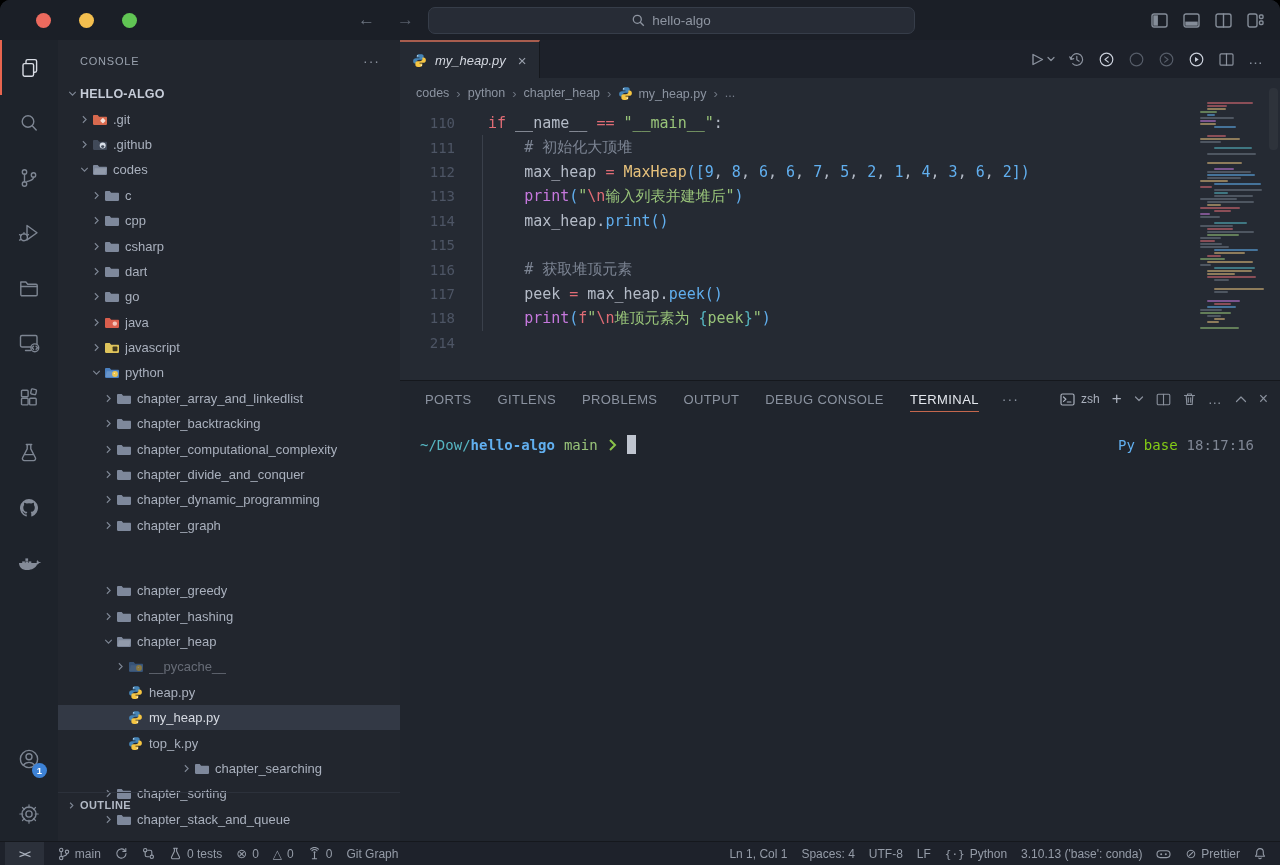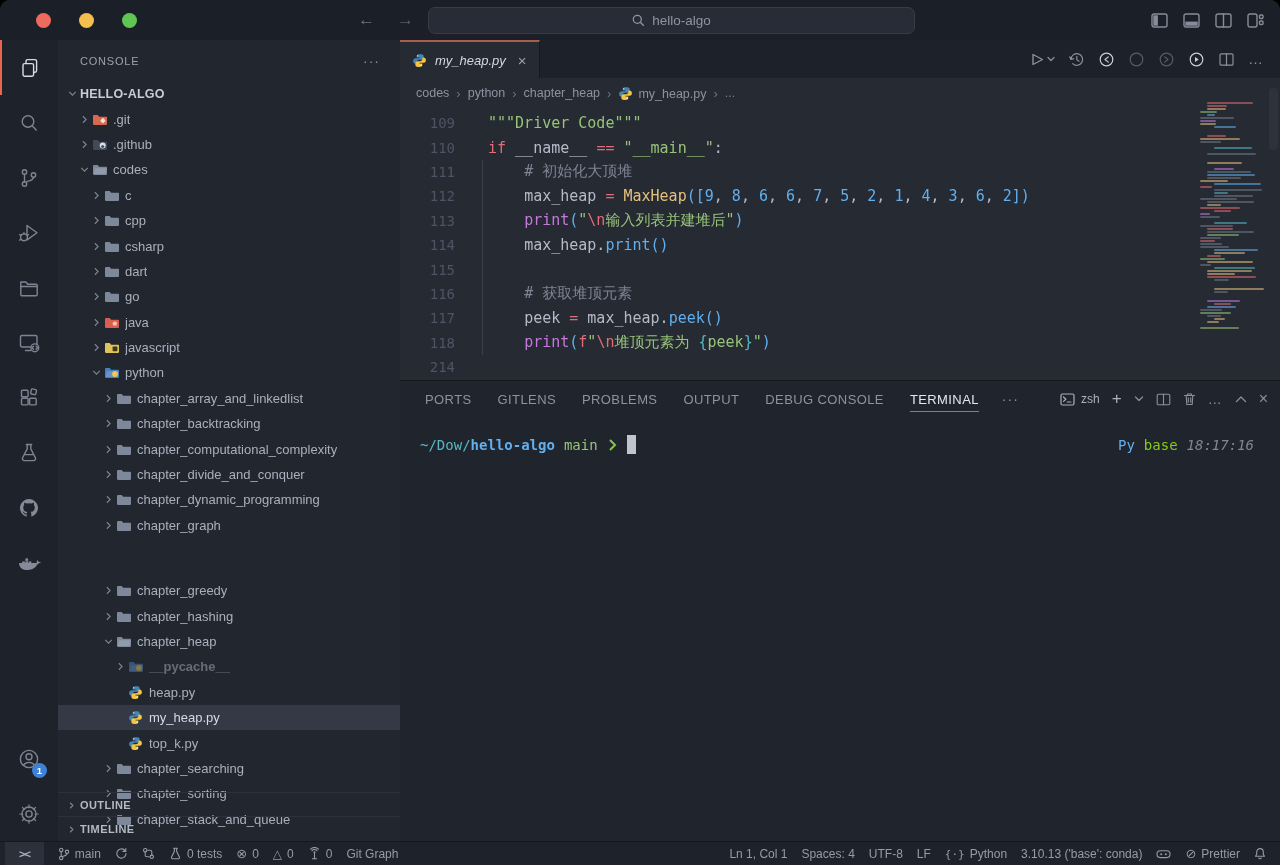--- a/index.html
+++ b/index.html
@@ -83,21 +83,21 @@
   .terminal{position:relative;padding:18px 26px 0 20px;font-family:"DejaVu Sans Mono",monospace;font-size:14px;}
   .prompt-line{display:flex;align-items:center;}
   .t-path{color:#56b6c2;}
   .t-repo{color:#61afef;font-weight:bold;}
   .t-branch{color:#98c379;margin-left:9px;}
   .t-sym{margin-left:9px;display:flex;align-items:center;}
   .t-cursor{display:inline-block;width:9px;height:19px;background:#bfc5cf;margin-left:9px;}
   .t-right{margin-left:auto;display:flex;gap:9px;}
   .t-py{color:#61afef;}
   .t-env{color:#84cc16;}
-  .t-time{color:#7f8694;font-style:italic;}
+  .t-time{color:#7f8694;}
   
   .statusbar{position:absolute;bottom:0;left:0;right:0;height:24px;background:#1e222b;border-top:1px solid #15181d;
     display:flex;align-items:center;color:#959ca8;font-size:12px;}
   #sb-left{display:flex;align-items:center;gap:14px;height:100%;}
   #sb-right{margin-left:auto;display:flex;align-items:center;gap:14px;padding-right:14px;height:100%;}
   .sb-item{display:flex;align-items:center;gap:5px;height:100%;}
   .remote-box{height:100%;padding:0 14px;margin-left:5px;background:#2b303a;display:flex;align-items:center;
     font-weight:bold;letter-spacing:-1px;font-size:11px;color:#aab1bd;}
   .uicon{font-size:13px;line-height:1;}
 </style>
@@ -545,21 +545,21 @@
             </svg>
           </span>
           <span class="ticn">
             <svg width="16" height="13" viewBox="0 0 16 13">
               <path d="M1 2.9c0-.5.4-.9.9-.9h3.8l1.4 1.8h6.9c.6 0 1 .4 1 .9v6.4c0 .5-.4.9-1 .9H2c-.6 0-1-.4-1-.9z" fill="#7e889b"></path>
               <path d="M2.8 5.3h11.9l-1.3 5.7H1.6z" fill="#ffffff" opacity=".16"></path>
             </svg>
           </span>
           <span class="tlabel">chapter_heap</span>
         </div>
-        <div class="trow dim" style="padding-left: 54px; font-weight: bold;">
+        <div class="trow dim" style="padding-left: 54px;">
           <span class="tchev">
             <svg width="13" height="13" viewBox="0 0 16 16">
               <path d="M6 4l4 4-4 4" stroke="#7e8694" fill="none" stroke-width="1.4"></path>
             </svg>
           </span>
           <span class="ticn">
             <svg width="16" height="13" viewBox="0 0 16 13">
               <path d="M1 2.9c0-.5.4-.9.9-.9h3.8l1.4 1.8h6.9c.6 0 1 .4 1 .9v6.4c0 .5-.4.9-1 .9H2c-.6 0-1-.4-1-.9z" fill="#4b80c0"></path>
               <path d="M2.8 5.3h11.9l-1.3 5.7H1.6z" fill="#ffffff" opacity=".16"></path>
               <circle cx="11" cy="8" r="2.9" fill="#eec64e"></circle>
@@ -597,21 +597,21 @@
           <span class="ticn">
             <svg width="15" height="15" viewBox="0 0 16 16">
               <path d="M7.9 1.2c-1.7 0-2.9.7-2.9 2v1.6h3v.7H4.1c-1.6 0-2.9 1-2.9 2.9 0 1.8 1 2.9 2.5 2.9h1.2V9.5c0-1.4 1.2-2.4 2.6-2.4h2.9c1.1 0 2-.9 2-2V3.2c0-1.3-1.3-2-2.8-2z" fill="#4584b6"></path>
               <path d="M8.1 14.8c1.7 0 2.9-.7 2.9-2v-1.6H8v-.7h3.9c1.6 0 2.9-1 2.9-2.9 0-1.8-1-2.9-2.5-2.9h-1.2v1.8c0 1.4-1.2 2.4-2.6 2.4H5.6c-1.1 0-2 .9-2 2v1.9c0 1.3 1.3 2 2.8 2z" fill="#f5c542"></path>
               <circle cx="6.1" cy="3" r=".7" fill="#fff"></circle>
               <circle cx="9.9" cy="13" r=".7" fill="#fff"></circle>
             </svg>
           </span>
           <span class="tlabel">top_k.py</span>
         </div>
-        <div class="trow" style="padding-left: 42px;">
+        <div class="trow" style="padding-left: 42px; justify-content: center;">
           <span class="tchev">
             <svg width="13" height="13" viewBox="0 0 16 16">
               <path d="M6 4l4 4-4 4" stroke="#7e8694" fill="none" stroke-width="1.4"></path>
             </svg>
           </span>
           <span class="ticn">
             <svg width="16" height="13" viewBox="0 0 16 13">
               <path d="M1 2.9c0-.5.4-.9.9-.9h3.8l1.4 1.8h6.9c.6 0 1 .4 1 .9v6.4c0 .5-.4.9-1 .9H2c-.6 0-1-.4-1-.9z" fill="#7e889b"></path>
             </svg>
           </span>
@@ -644,28 +644,20 @@
           <span class="tlabel">chapter_stack_and_queue</span>
         </div>
       </div>
     <div class="sb-section outline">
       <span class="tchev">
           <svg width="11" height="11" viewBox="0 0 16 16">
             <path d="M6 4l4 4-4 4" stroke="#7e8694" fill="none" stroke-width="1.6"></path>
           </svg>
         </span>
       <span>OUTLINE</span>
-    </div>
-    <div class="sb-section timeline">
-      <span class="tchev">
-          <svg width="11" height="11" viewBox="0 0 16 16">
-            <path d="M6 4l4 4-4 4" stroke="#7e8694" fill="none" stroke-width="1.6"></path>
-          </svg>
-        </span>
-      <span>TIMELINE</span>
     </div>
   </div>
 
   <div class="editor-region">
     <div class="tabbar">
       <div class="tab">
         <span id="tab-py-icon">
             <svg width="15" height="15" viewBox="0 0 16 16">
               <path d="M7.9 1.2c-1.7 0-2.9.7-2.9 2v1.6h3v.7H4.1c-1.6 0-2.9 1-2.9 2.9 0 1.8 1 2.9 2.5 2.9h1.2V9.5c0-1.4 1.2-2.4 2.6-2.4h2.9c1.1 0 2-.9 2-2V3.2c0-1.3-1.3-2-2.8-2z" fill="#4584b6"></path>
               <path d="M8.1 14.8c1.7 0 2.9-.7 2.9-2v-1.6H8v-.7h3.9c1.6 0 2.9-1 2.9-2.9 0-1.8-1-2.9-2.5-2.9h-1.2v1.8c0 1.4-1.2 2.4-2.6 2.4H5.6c-1.1 0-2 .9-2 2v1.9c0 1.3 1.3 2 2.8 2z" fill="#f5c542"></path>
@@ -738,24 +730,20 @@
               <path d="M8.1 14.8c1.7 0 2.9-.7 2.9-2v-1.6H8v-.7h3.9c1.6 0 2.9-1 2.9-2.9 0-1.8-1-2.9-2.5-2.9h-1.2v1.8c0 1.4-1.2 2.4-2.6 2.4H5.6c-1.1 0-2 .9-2 2v1.9c0 1.3 1.3 2 2.8 2z" fill="#f5c542"></path>
               <circle cx="6.1" cy="3" r=".7" fill="#fff"></circle>
               <circle cx="9.9" cy="13" r=".7" fill="#fff"></circle>
             </svg>
           </span>my_heap.py</span>
         <span class="bc-sep">›</span>
         <span class="bc-more">...</span>
       </div>
     <div class="code-area">
       <div id="code">
-          <div class="code-line">
-            <span class="ln">109</span>
-            <span class="code-text"><span class="tk-str">"""Driver Code"""</span></span>
-          </div>
           <div class="code-line">
             <span class="ln">110</span>
             <span class="code-text"><span class="tk-kw">if</span><span class="tk-pln"> __name__ </span><span class="tk-kw">==</span><span class="tk-pln"> </span><span class="tk-str">"__main__"</span><span class="tk-pln">:</span></span>
           </div>
           <div class="code-line">
             <span class="ln">111</span>
             <i class="guide"></i>
             <span class="code-text">    <span class="tk-cmt"># 初始化大顶堆</span></span>
           </div>
           <div class="code-line">

